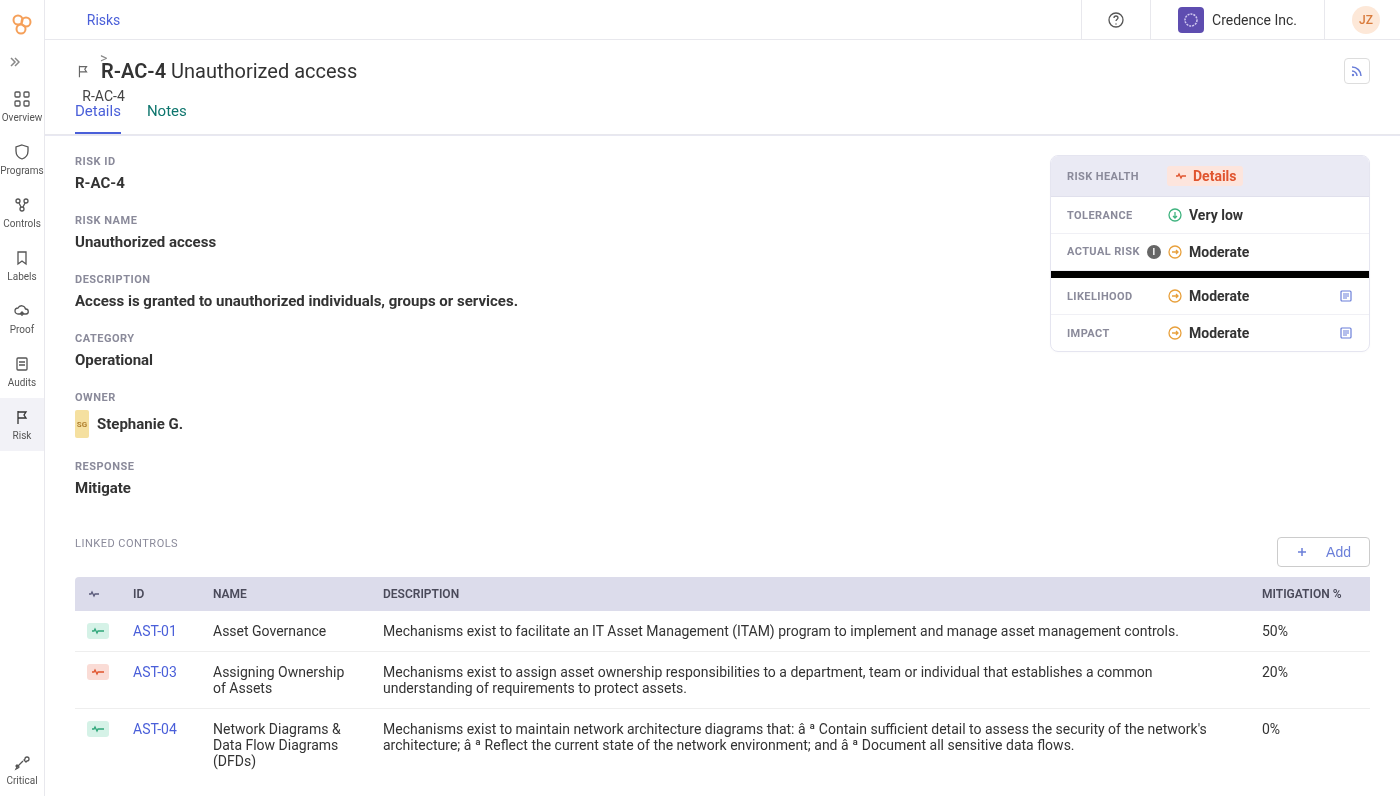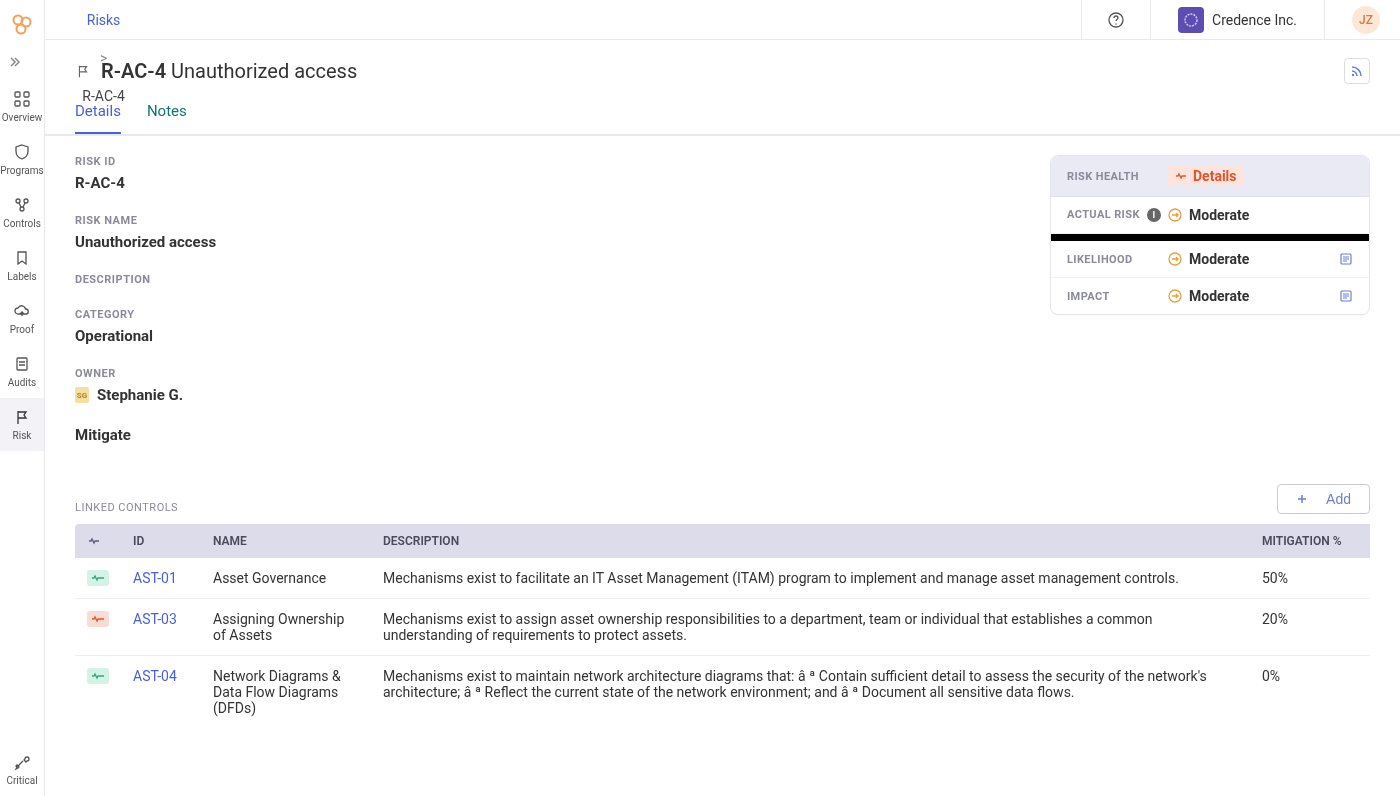--- a/index.html
+++ b/index.html
@@ -47,38 +47,38 @@
 
 .content { flex:1; overflow:auto; background: linear-gradient(to bottom, #e8e8f2 0, #e8e8f2 1px, transparent 1px); padding: 20px 30px 30px; background-color:#fff;}
 .detail-grid { display:flex; gap: 20px; font-weight: bold; }
 .detail-left { flex:1; }
 .detail-right { width: 320px; }
 
 .field { margin-bottom: 22px; }
 .field-label { font-size: 11px; letter-spacing: 0.5px; color: #8a8a9a; margin-bottom: 6px; text-transform: uppercase; }
 .field-value { font-size: 15px; color: #333; }
 .owner-row { display:flex; align-items:center; gap:8px;}
-.owner-avatar { width:14px; height:16px; border-radius:2px; background:#f5e0a0; font-size:8px; display:flex;align-items:center;justify-content:center; color:#b08030;}
+.owner-avatar { width:14px; height:28px; border-radius:2px; background:#f5e0a0; font-size:8px; display:flex;align-items:center;justify-content:center; color:#b08030;}
 
 
 .health-card { border: 1px solid #e5e5f0; border-radius: 8px; overflow:hidden; background:#fff; box-shadow: 0 1px 3px rgba(0,0,0,0.02);}
 .health-row { display:flex; align-items:center; padding: 10px 16px; border-bottom:1px solid #f0f0f5;}
 .health-row:first-child { background:#eaeaf4; border-bottom:1px solid #e0e0ec;}
 .health-row:last-child { border-bottom:none;}
 .health-row.section-divider { border-top: 7px solid #000000;}
 .health-label { font-size:11px; color:#8a8a9a; letter-spacing:0.4px; width:100px; flex-shrink:0; text-transform:uppercase;}
 .health-info { width:14px; height:14px; border-radius:50%; background:#666; color:#fff; display:inline-flex; align-items:center;justify-content:center; font-size:9px; margin-left:4px;}
 .health-value { display:flex; align-items:center; gap:6px; font-size:14px; }
 .health-badge-critical { background:#fde5dd; color:#e0542e; padding:2px 6px; border-radius:3px; display:flex;align-items:center;gap:4px; font-size:14px;}
 .health-icon { width:16px;height:16px; display:inline-flex;align-items:center;justify-content:center;}
 .health-row .edit-icon { margin-left:auto; color:#6b7fd9; cursor:pointer;}
 
 
 .linked-section { margin-top: 18px; }
-.linked-header { display:flex; align-items:flex-end; margin-bottom: 10px;}
+.linked-header { display:flex; align-items:flex-start; margin-bottom: 10px;}
 .linked-title { font-size:11px; letter-spacing:0.5px; color:#8a8a9a; text-transform:uppercase;}
 .add-btn { margin-left:auto; display:flex; align-items:center; gap:18px; padding:6px 18px; border:1px solid #ccc; border-radius:4px; color:#6b7fd9; cursor:pointer; font-size:14px; background:#fff;}
 .controls-table { width:100%; border-collapse: collapse; }
 .controls-table thead th { background:#dcdceb; text-align:left; padding:10px 12px; font-size:12px; font-weight:600; color:#4a4a5a;}
 .controls-table thead th:first-child { width:40px; border-top-left-radius:4px;}
 .controls-table thead th:nth-child(2){width:80px;}
 .controls-table thead th:nth-child(3){width:170px;}
 .controls-table thead th:last-child{width:120px;}
 .controls-table tbody td { padding:12px; border-bottom:1px solid #eee; vertical-align:top; font-size:14px; }
 .controls-table tbody tr:last-child td { border-bottom:none;}
@@ -250,48 +250,62 @@
           <div class="field">
             <div class="field-label">RISK ID</div>
             <div class="field-value">R-AC-4</div>
           </div>
           <div class="field">
             <div class="field-label">RISK NAME</div>
             <div class="field-value">Unauthorized access</div>
           </div>
           <div class="field">
             <div class="field-label">DESCRIPTION</div>
+            <div class="field-value">Access is granted to unauthorized individuals, groups or services.</div>
           </div>
           <div class="field">
             <div class="field-label">CATEGORY</div>
             <div class="field-value">Operational</div>
           </div>
           <div class="field">
             <div class="field-label">OWNER</div>
             <div class="field-value owner-row">
               <span class="owner-avatar">SG</span>
               <span>Stephanie G.</span>
             </div>
           </div>
           <div class="field">
+            <div class="field-label">RESPONSE</div>
             <div class="field-value">Mitigate</div>
           </div>
         </div>
 
         <div class="detail-right">
           <div class="health-card">
             <div class="health-row">
               <span class="health-label">RISK HEALTH</span>
               <span class="health-badge-critical">
                 <span class="health-icon">
                     <svg width="14" height="14" viewBox="0 0 14 14">
                       <path d="M2 7h2l1-2 2 4 1-2h4" stroke="#e0542e" stroke-width="1.3" fill="none"></path>
                     </svg>
                   </span>
                 <span>Details</span>
+              </span>
+            </div>
+            <div class="health-row">
+              <span class="health-label">TOLERANCE</span>
+              <span class="health-value">
+                <span class="health-icon">
+                    <svg width="16" height="16" viewBox="0 0 16 16">
+                      <circle cx="8" cy="8" r="6" fill="none" stroke="#3fb37f" stroke-width="1.3"></circle>
+                      <path d="M8 5v6m-2-2l2 2 2-2" stroke="#3fb37f" stroke-width="1.3" fill="none"></path>
+                    </svg>
+                  </span>
+                <span>Very low</span>
               </span>
             </div>
             <div class="health-row">
               <span class="health-label">
                 <span>ACTUAL RISK</span>
                 <span class="health-info">i</span>
               </span>
               <span class="health-value">
                 <span class="health-icon">
                     <svg width="16" height="16" viewBox="0 0 16 16">

